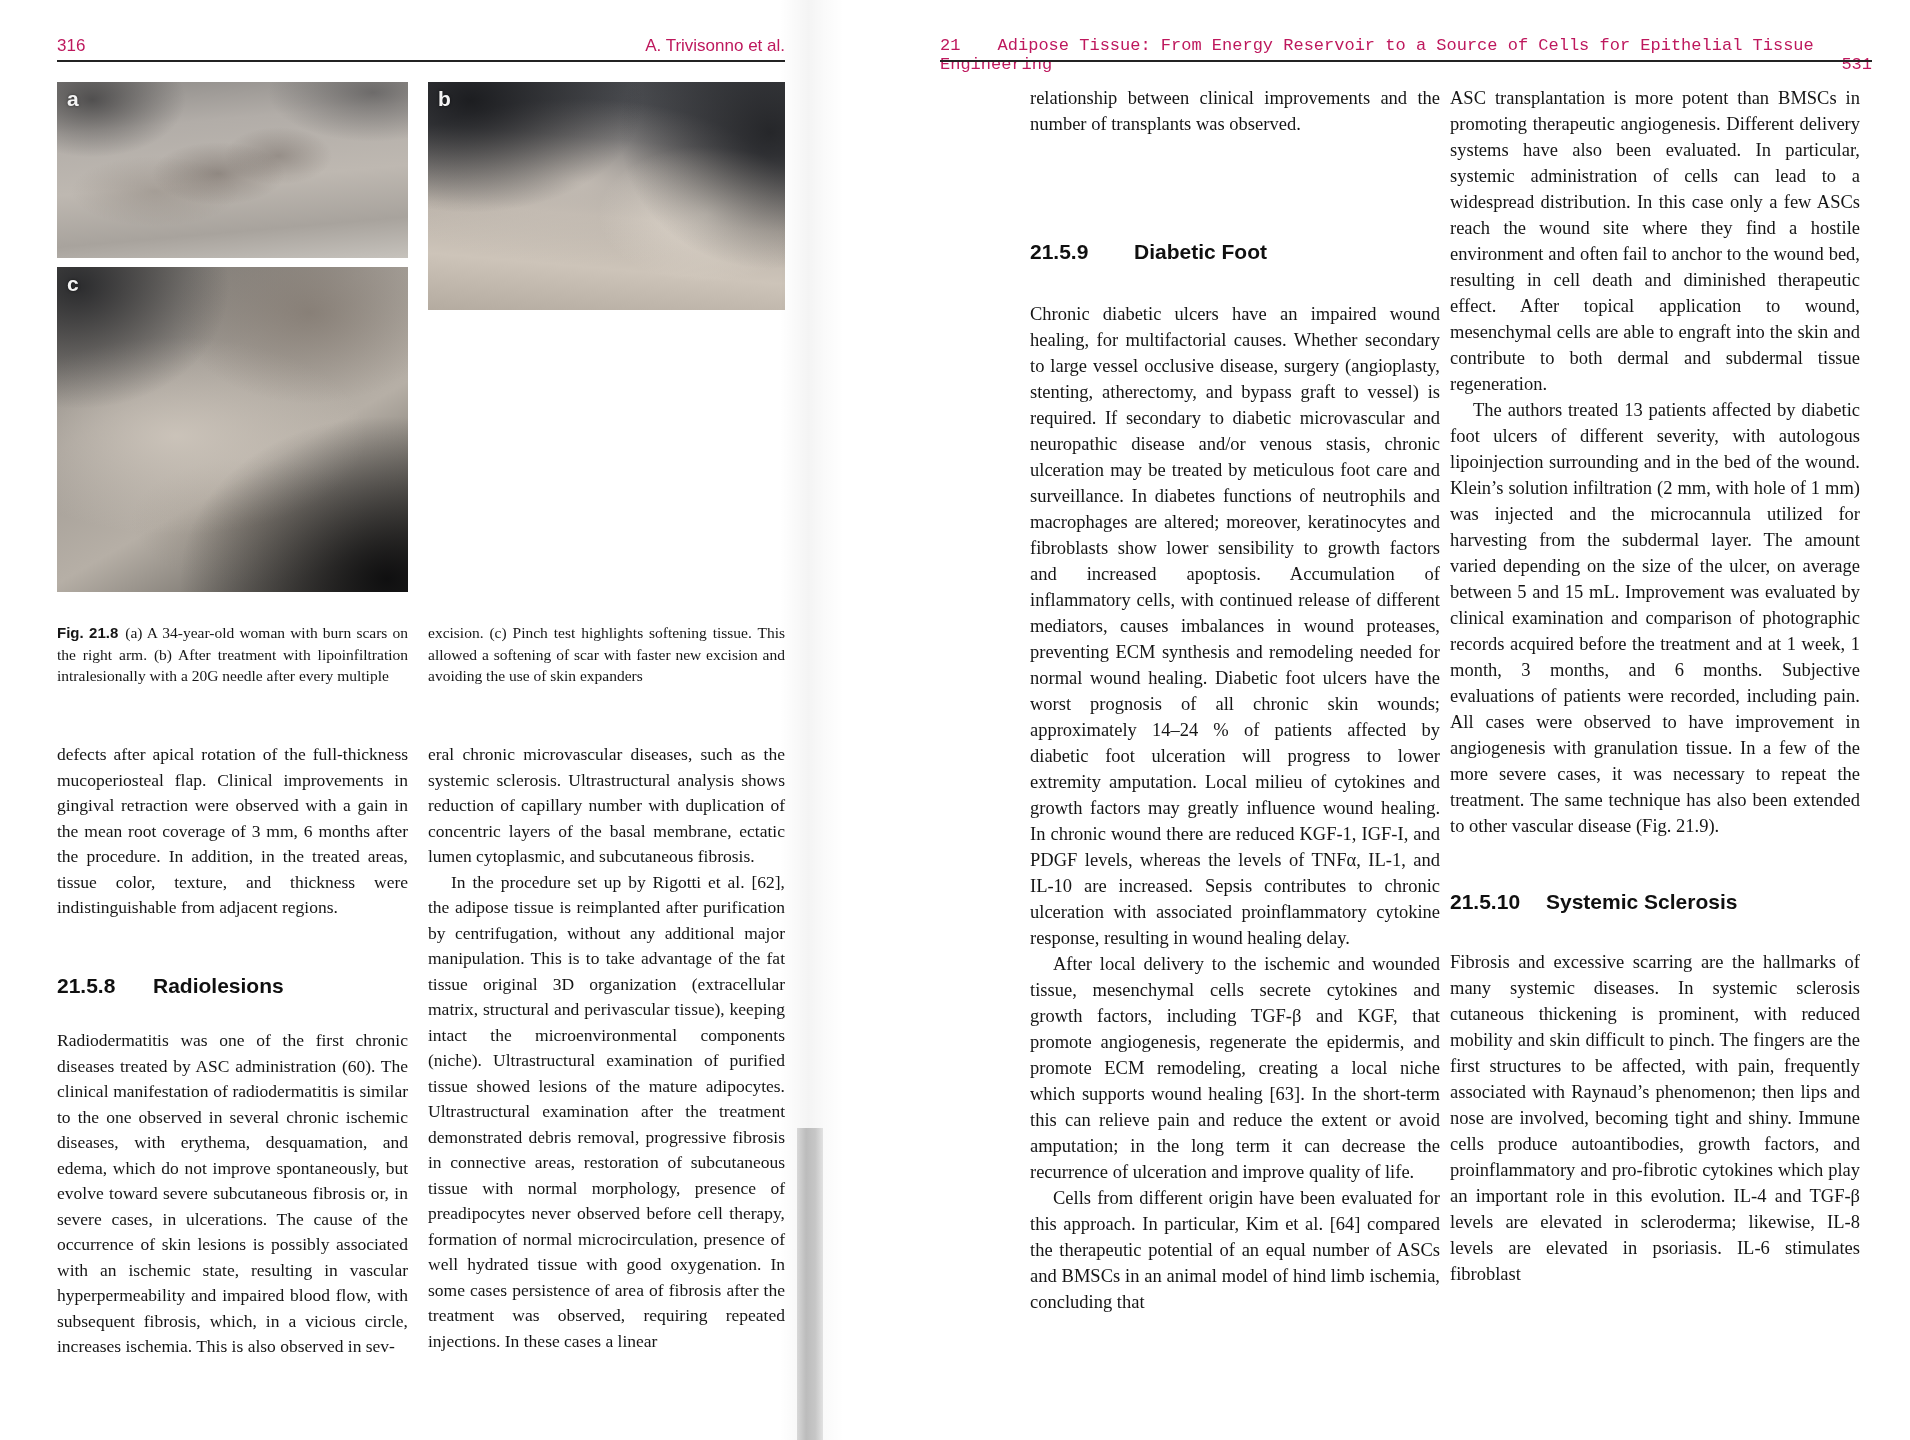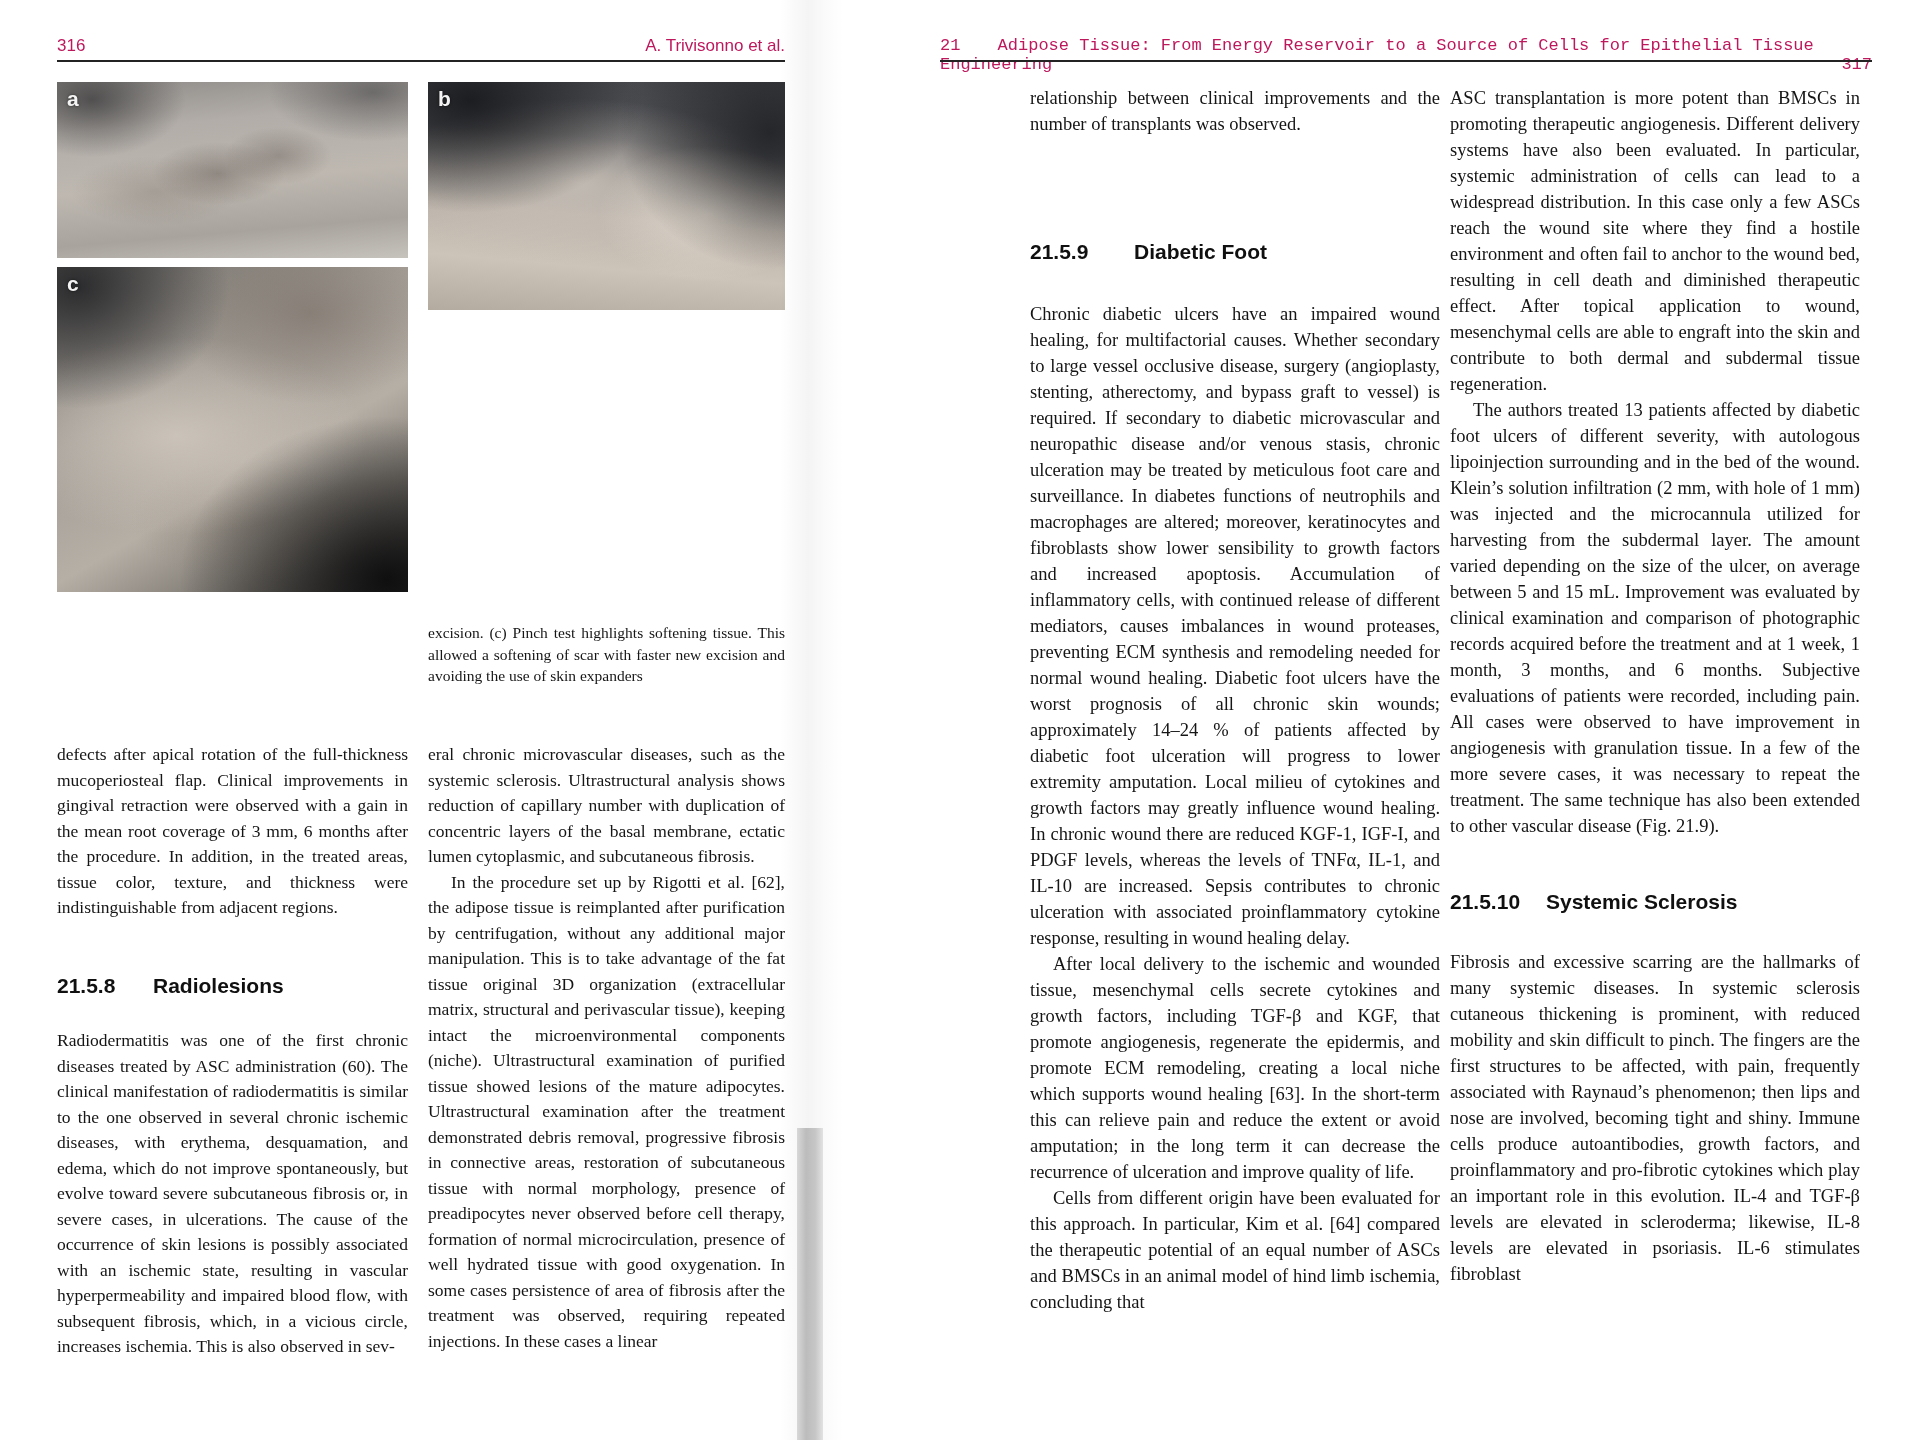--- a/index.html
+++ b/index.html
@@ -82,20 +82,23 @@
   <div id="photo-a" class="photo" style="left:57px;top:82px;width:351px;height:176px;">
     <span class="photo-label">a</span>
   </div>
   <div id="photo-b" class="photo" style="left:428px;top:82px;width:357px;height:228px;">
     <span class="photo-label">b</span>
   </div>
   <div id="photo-c" class="photo" style="left:57px;top:267px;width:351px;height:325px;">
     <span class="photo-label">c</span>
   </div>
 
+  <div class="abs caption" style="left:57px;top:622px;width:351px;">
+    <span class="cap-label">Fig. 21.8</span><span>(a) A 34-year-old woman with burn scars on the right arm. (b) After treatment with lipoinfiltration intralesionally with a 20G needle after every multiple</span>
+  </div>
   <div class="abs caption" style="left:428px;top:622px;width:357px;">
     <span>excision. (c) Pinch test highlights softening tissue. This allowed a softening of scar with faster new excision and avoiding the use of skin expanders</span>
   </div>
 
   <div class="col lp-text" style="left:57px;top:742px;width:351px;">
     <p class="bp">defects after apical rotation of the full-thickness mucoperiosteal flap. Clinical improvements in gingival retraction were observed with a gain in the mean root coverage of 3 mm, 6 months after the procedure. In addition, in the treated areas, tissue color, texture, and thickness were indistinguishable from adjacent regions.</p>
     <div class="sec-head lp-h">
       <span class="sec-num">21.5.8</span>
       <span>Radiolesions</span>
     </div>
@@ -109,21 +112,21 @@
 </div>
 
 <div class="abs gutter-soft" style="left:780px;top:0;width:64px;height:1440px;"></div>
 <div class="abs gutter-strip" style="left:797px;top:1128px;width:26px;height:312px;"></div>
 
 <div class="abs" style="left:930px;top:0;width:950px;height:1440px;">
 
   <div class="abs runhead" style="left:10px;top:36px;width:932px;font-family:Liberation Mono, monospace;">
     <span>21</span>
     <span style="margin-left:27px;">Adipose Tissue: From Energy Reservoir to a Source of Cells for Epithelial Tissue Engineering</span>
-    <span style="float:right;">317</span>
+    <span style="float:right;">531</span>
   </div>
   <div class="abs rule" style="left:10px;top:60px;width:932px;"></div>
 
   <div class="col rp-text" style="left:100px;top:85px;width:410px;">
     <p class="bp">relationship between clinical improvements and the number of transplants was observed.</p>
     <div class="sec-head rp-h1">
       <span class="sec-num">21.5.9</span>
       <span>Diabetic Foot</span>
     </div>
     <p class="bp">Chronic diabetic ulcers have an impaired wound healing, for multifactorial causes. Whether secondary to large vessel occlusive disease, surgery (angioplasty, stenting, atherectomy, and bypass graft to vessel) is required. If secondary to diabetic microvascular and neuropathic disease and/or venous stasis, chronic ulceration may be treated by meticulous foot care and surveillance. In diabetes functions of neutrophils and macrophages are altered; moreover, keratinocytes and fibroblasts show lower sensibility to growth factors and increased apoptosis. Accumulation of inflammatory cells, with continued release of different mediators, causes imbalances in wound proteases, preventing ECM synthesis and remodeling needed for normal wound healing. Diabetic foot ulcers have the worst prognosis of all chronic skin wounds; approximately 14–24 % of patients affected by diabetic foot ulceration will progress to lower extremity amputation. Local milieu of cytokines and growth factors may greatly influence wound healing. In chronic wound there are reduced KGF-1, IGF-I, and PDGF levels, whereas the levels of TNFα, IL-1, and IL-10 are increased. Sepsis contributes to chronic ulceration with associated proinflammatory cytokine response, resulting in wound healing delay.</p>

